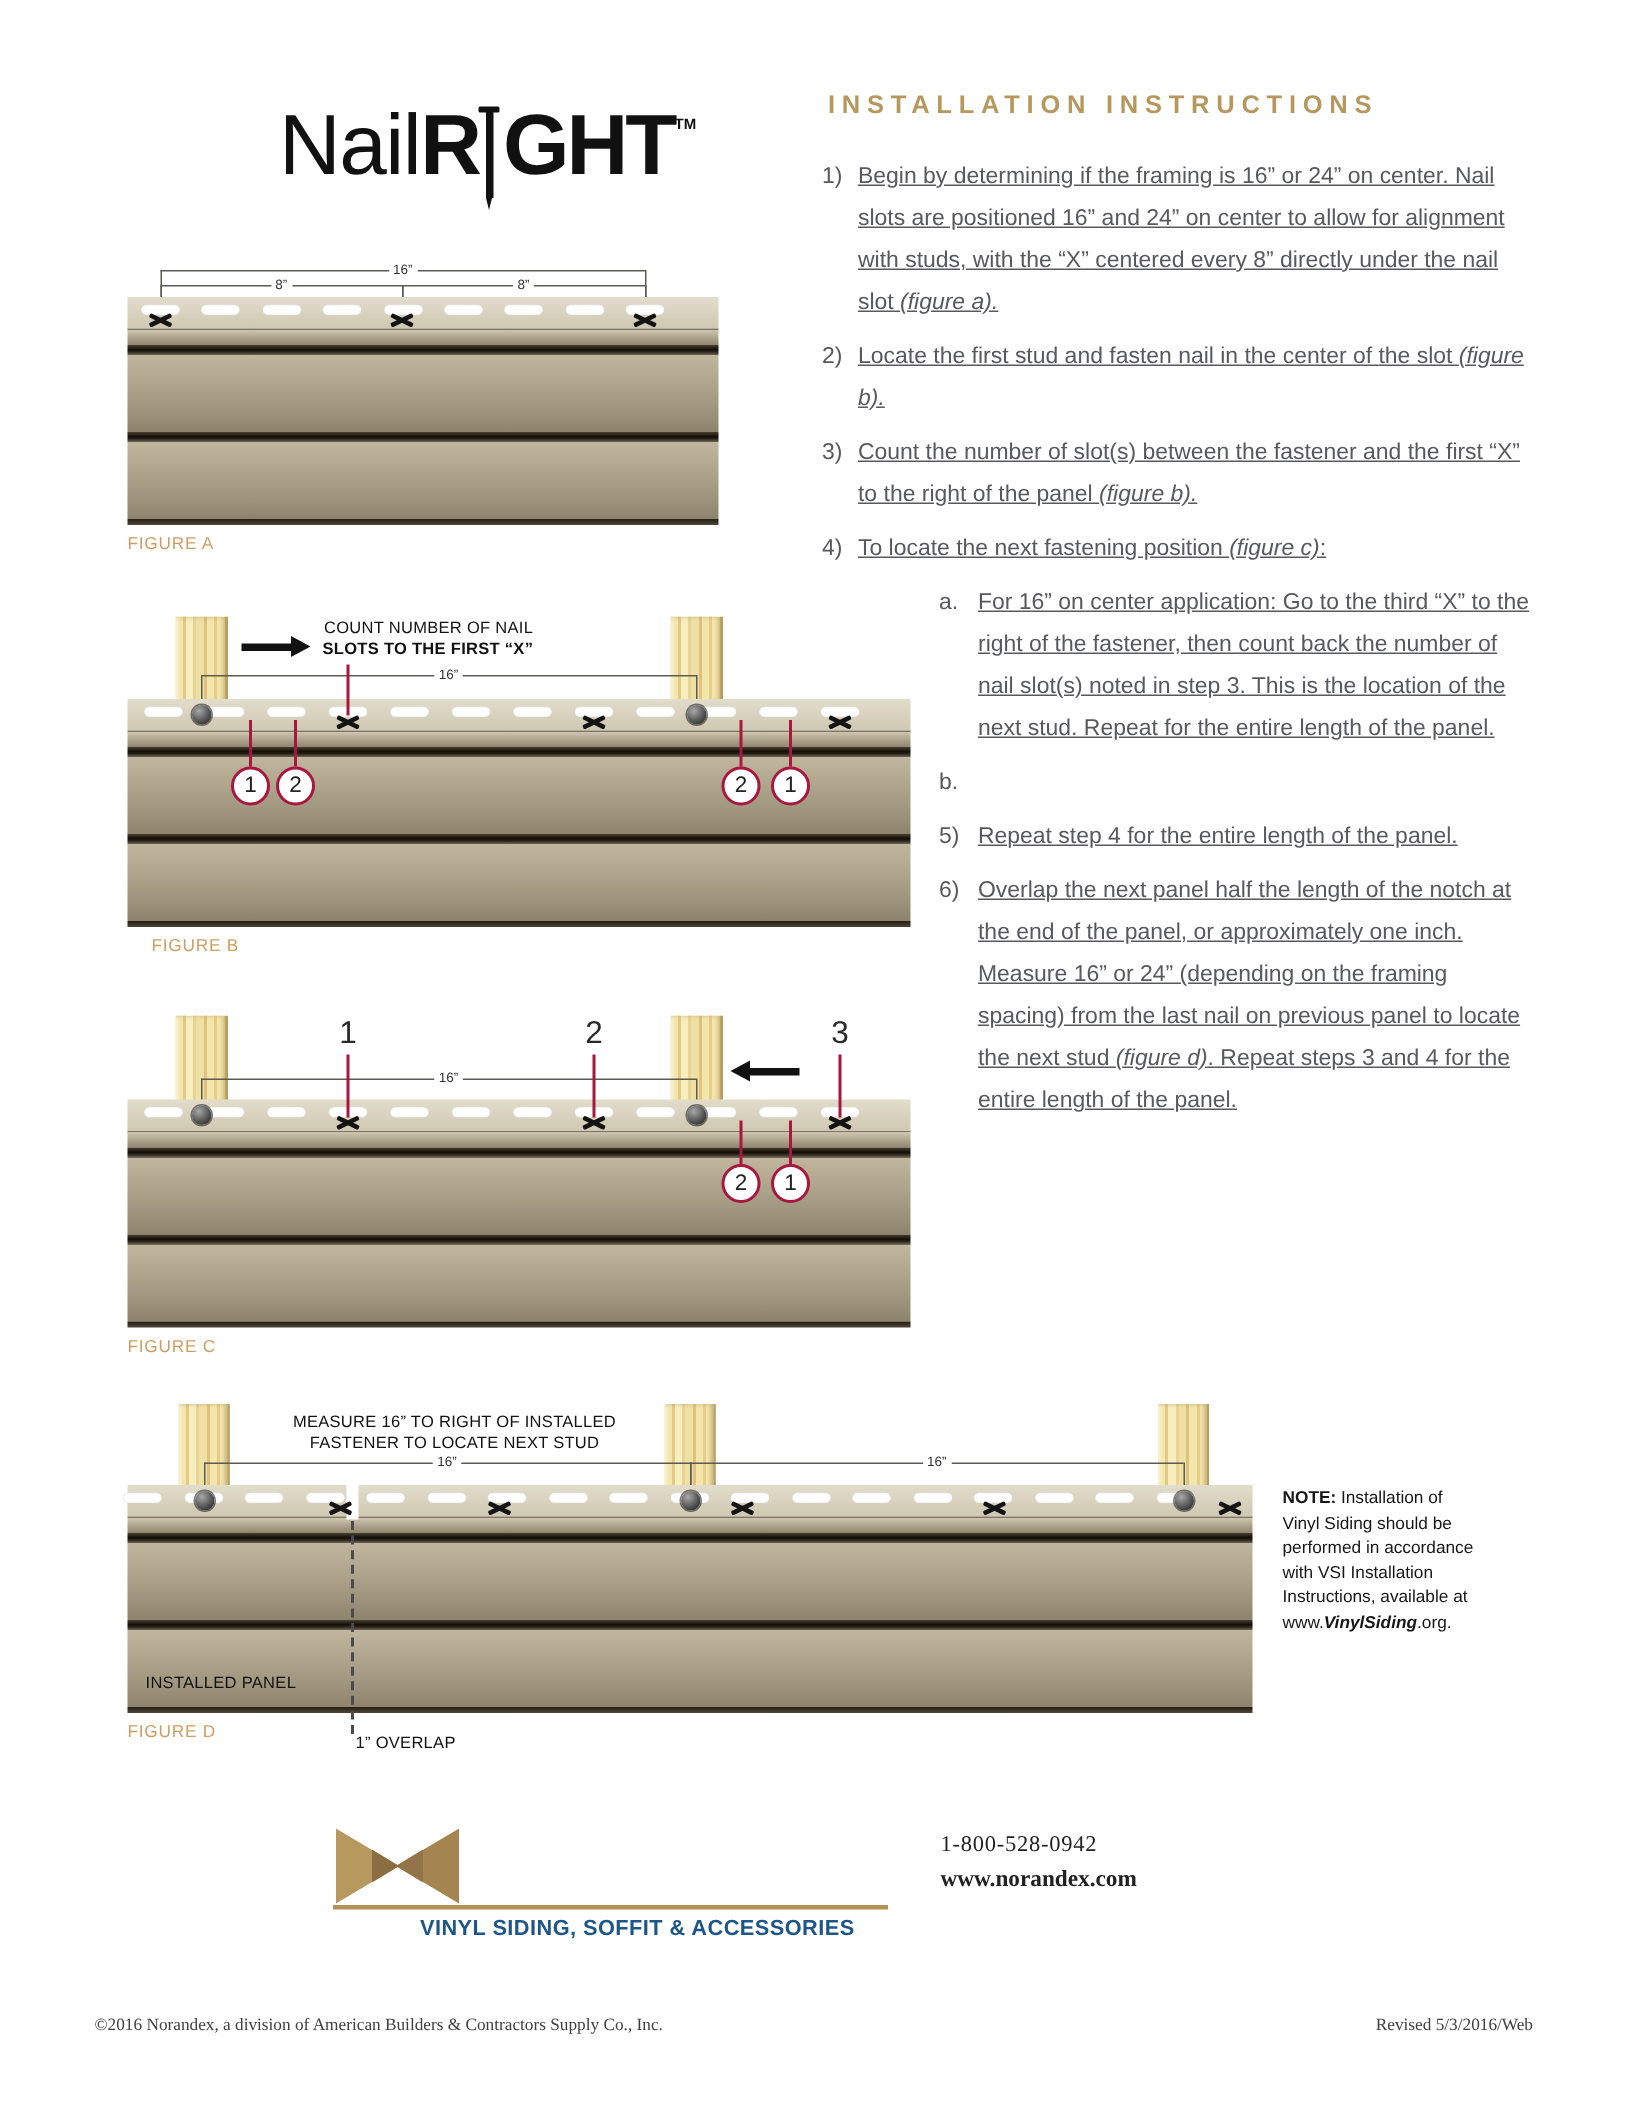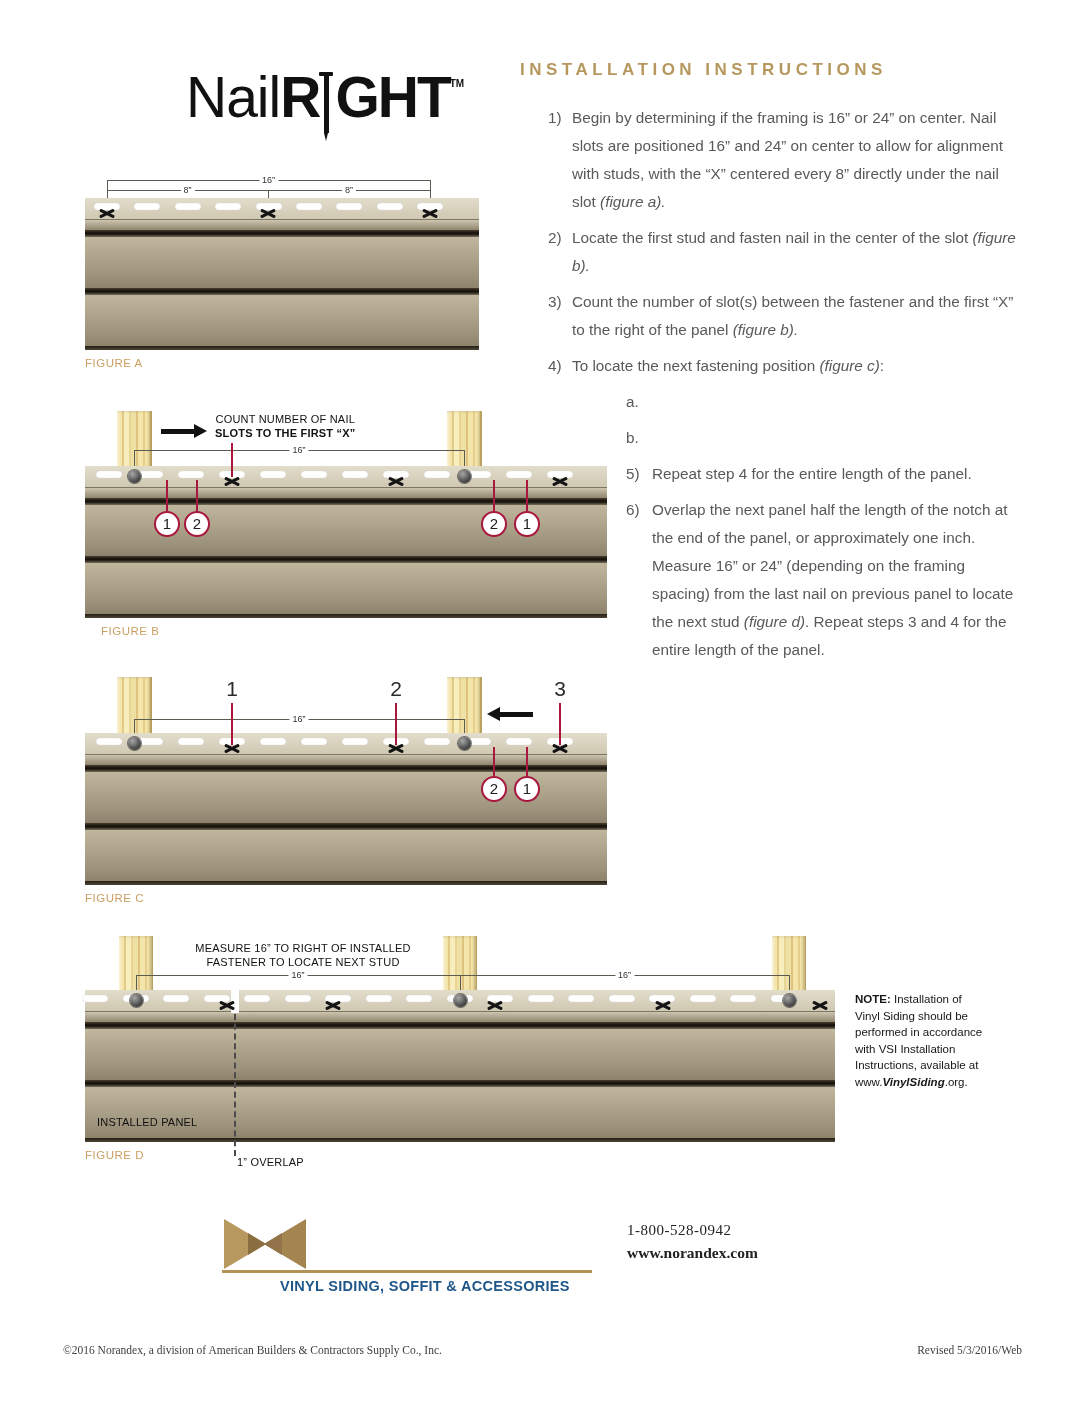--- a/index.html
+++ b/index.html
@@ -15,28 +15,28 @@
   .lt-tm{font-size:10px;font-weight:700;vertical-align:30px;letter-spacing:0;}
   .nailchar{display:inline-block;position:relative;width:16px;height:48px;}
   .nailchar .nhead{position:absolute;top:3px;left:0;width:14px;height:4px;background:#111;border-radius:1px;}
   .nailchar .nshaft{position:absolute;top:6px;left:5px;width:4.5px;height:58px;background:#111;}
   .nailchar .ntip{position:absolute;top:64px;left:5px;width:0;height:0;
       border-left:2.3px solid transparent;border-right:2.3px solid transparent;border-top:8px solid #111;}
   .logo-banner{display:inline-block;margin-top:10px;margin-left:2px;background:#141414;color:#fff;
       font-size:12.5px;font-weight:500;letter-spacing:3.8px;padding:6px 13px 5px;border-radius:7px;white-space:nowrap;}
 
   
-  .ins-title{position:absolute;left:520px;top:60px;font-size:17px;font-weight:700;
+  .ins-title{position:absolute;left:552px;top:60px;font-size:17px;font-weight:700;
       letter-spacing:4.5px;color:#b6985e;white-space:nowrap;}
   .ins-list{position:absolute;left:548px;top:104px;width:472px;color:#58595c;font-size:15.3px;}
   .ins-item{display:flex;line-height:28px;margin-bottom:8px;}
   .ins-item.indent{padding-left:78px;}
   .ins-label{flex:none;width:24px;}
   .ins-item.indent .ins-label{width:26px;}
-  .ins-text{flex:1;}
+  .ins-text{flex:1;text-decoration:underline;}
   .ins-text em{font-style:italic;}
 
   
   .figure{position:absolute;}
   .stud{position:absolute;
       background:repeating-linear-gradient(90deg,#f4e5ab 0px,#f4e5ab 5px,#e2c985 5px,#e2c985 7px,
         #f8edbd 7px,#f8edbd 12px,#e8d495 12px,#e8d495 14px,#efe0a3 14px,#efe0a3 19px,
         #dfc27e 19px,#dfc27e 21px,#f4e5ab 21px,#f4e5ab 26px,#e6cd89 26px,#e6cd89 28px,#f2e3a7 28px);
       box-shadow:inset -3px 0 3px rgba(100,75,20,.35), inset 2px 0 2px rgba(255,255,255,.45);}
   .panel{position:absolute;}
@@ -128,20 +128,21 @@
       <div class="ins-item">
         <div class="ins-label" style="position: static;">3)</div>
         <span class="ins-text"><span>Count the number of slot(s) between the fastener and the first “X” to the right of the panel </span><em>(figure b).</em></span>
       </div>
       <div class="ins-item">
         <div class="ins-label" style="position: static;">4)</div>
         <span class="ins-text"><span>To locate the next fastening position </span><em>(figure c)</em><span>:</span></span>
       </div>
       <div class="ins-item indent">
         <div class="ins-label" style="position: static;">a.</div>
+        <span class="ins-text"><span>For 16” on center application: Go to the third “X” to the right of the fastener, then count back the number of nail slot(s) noted in step 3. This is the location of the next stud. Repeat for the entire length of the panel.</span></span>
       </div>
       <div class="ins-item indent">
         <div class="ins-label" style="position: static;">b.</div>
       </div>
       <div class="ins-item indent">
         <div class="ins-label" style="position: static;">5)</div>
         <span class="ins-text"><span>Repeat step 4 for the entire length of the panel.</span></span>
       </div>
       <div class="ins-item indent">
         <div class="ins-label" style="position: static;">6)</div>
@@ -215,21 +216,21 @@
           <div class="groove2"></div>
           <div class="course2"></div>
           <div class="pbot"></div>
         </div>
         <div class="xmark" style="left: 139px; top: 75px;"></div>
         <div class="xmark" style="left: 303px; top: 75px;"></div>
         <div class="xmark" style="left: 467px; top: 75px;"></div>
         <div class="nail" style="left: 42.5px; top: 68px;"></div>
         <div class="nail" style="left: 372.5px; top: 68px;"></div>
         <div class="arrow right" style="left: 76px; top: 22px;"></div>
-        <div class="fig-ann" style="left: 130px; top: 11px; text-align: center;">
+        <div class="fig-ann" style="left: 130px; top: 11px; text-align: right;">
           <div style="position: static;">COUNT NUMBER OF NAIL</div>
           <div style="position: static; font-weight: bold;">SLOTS TO THE FIRST “X”</div>
         </div>
         <div class="rline" style="left: 146px; top: 41px; height: 34px;"></div>
         <div class="rline" style="left: 81px; top: 78px; height: 31px;"></div>
         <div class="co" style="left: 69px; top: 109px;">1</div>
         <div class="rline" style="left: 111px; top: 78px; height: 31px;"></div>
         <div class="co" style="left: 99px; top: 109px;">2</div>
         <div class="rline" style="left: 408px; top: 78px; height: 31px;"></div>
         <div class="co" style="left: 396px; top: 109px;">2</div>

